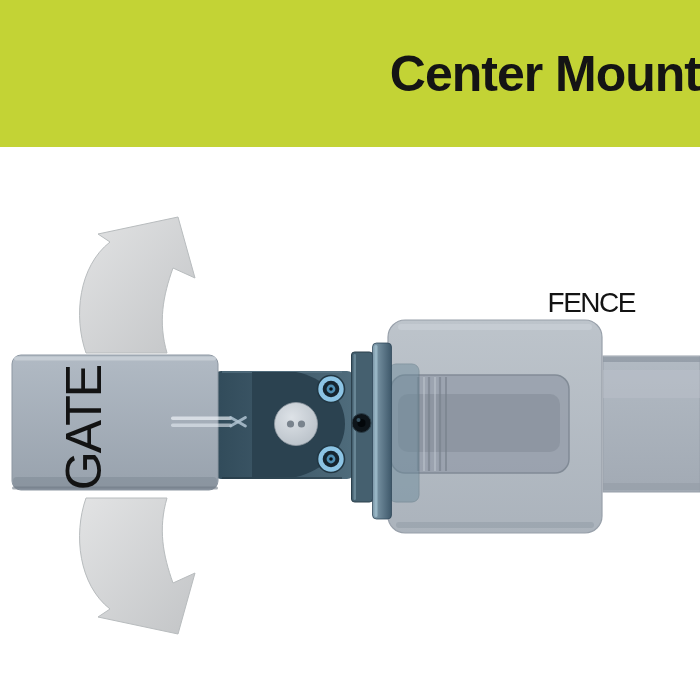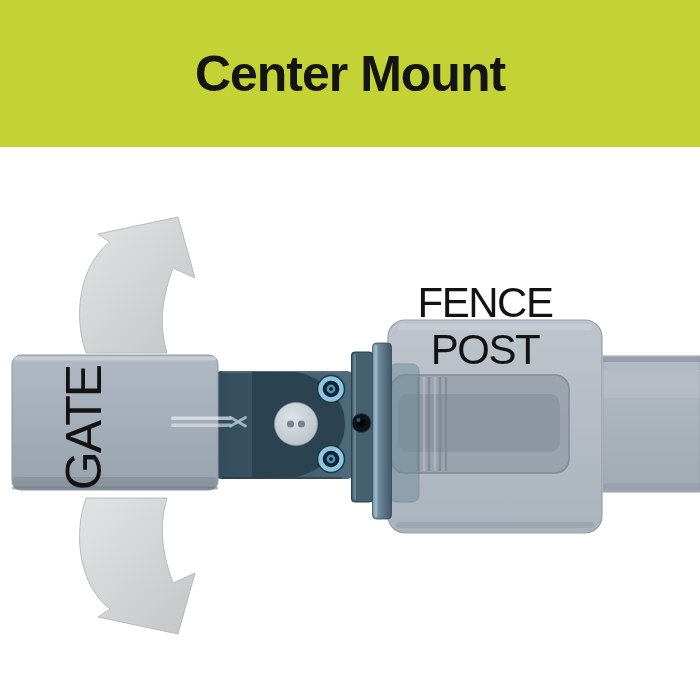--- a/index.html
+++ b/index.html
@@ -3,36 +3,36 @@
 <meta charset="utf-8">
 <style>
   html,body{margin:0;padding:0;background:#ffffff;}
   .page{
     position:relative;width:700px;height:700px;overflow:hidden;background:#ffffff;
     font-family:"Liberation Sans",sans-serif;
   }
   .banner{
     position:absolute;left:0;top:0;width:700px;height:147px;
     background:var(--header-bg,#c3d335);
-    display:flex;flex-direction:column;justify-content:center;align-items:center;
+    display:flex;flex-direction:column;justify-content:center;align-items:flex-end;
   }
   .banner .line{
     font-size:50px;font-weight:700;line-height:56px;letter-spacing:-1px;
     color:var(--header-text,#141414);white-space:nowrap;
   }
   .svg-layer{position:absolute;left:0;top:0;width:700px;height:700px;}
   .gate-label{
     position:absolute;left:-66px;top:398px;width:300px;height:60px;
     transform:rotate(-90deg);text-align:center;
     font-size:50px;font-weight:400;letter-spacing:-2px;line-height:60px;
     color:var(--label-text,#131313);
   }
   .fence-label{
     position:absolute;left:335px;top:279px;width:300px;
-    text-align:center;font-size:42px;font-weight:400;letter-spacing:-1.5px;
+    text-align:right;font-size:28px;font-weight:400;letter-spacing:-1.5px;
     line-height:47px;color:var(--label-text,#131313);
   }
 </style>
 </head>
 <body>
 
 <div class="page">
 
   <header class="banner">
     <div class="line">Center Mount</div>
@@ -157,16 +157,15 @@
       <rect x="171" y="423.5" width="61" height="3.4" rx="1.7" fill="#e4ebf2" opacity="0.75"></rect>
       <rect x="228" y="420.3" width="20" height="3" rx="1.5" fill="#cfe0ee" opacity="0.85" transform="rotate(30 238 421.8)"></rect>
       <rect x="228" y="420.3" width="20" height="3" rx="1.5" fill="#cfe0ee" opacity="0.85" transform="rotate(-30 238 421.8)"></rect>
     </g>
   </svg>
 
   <div class="gate-label">GATE</div>
 
   <div class="fence-label">
     <div>FENCE</div>
-    <div>POST</div>
   </div>
 
 </div>
 
 </body></html>

